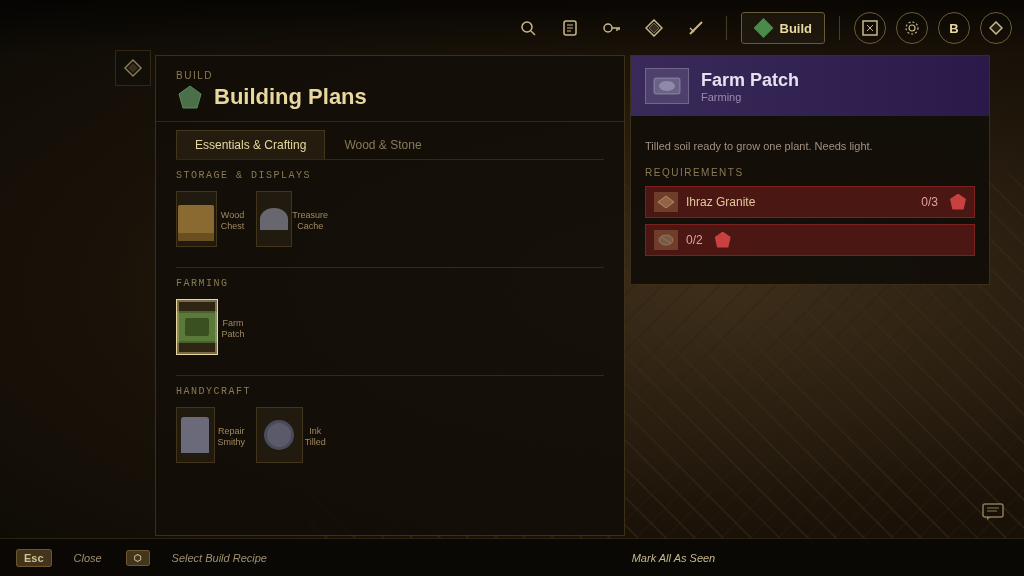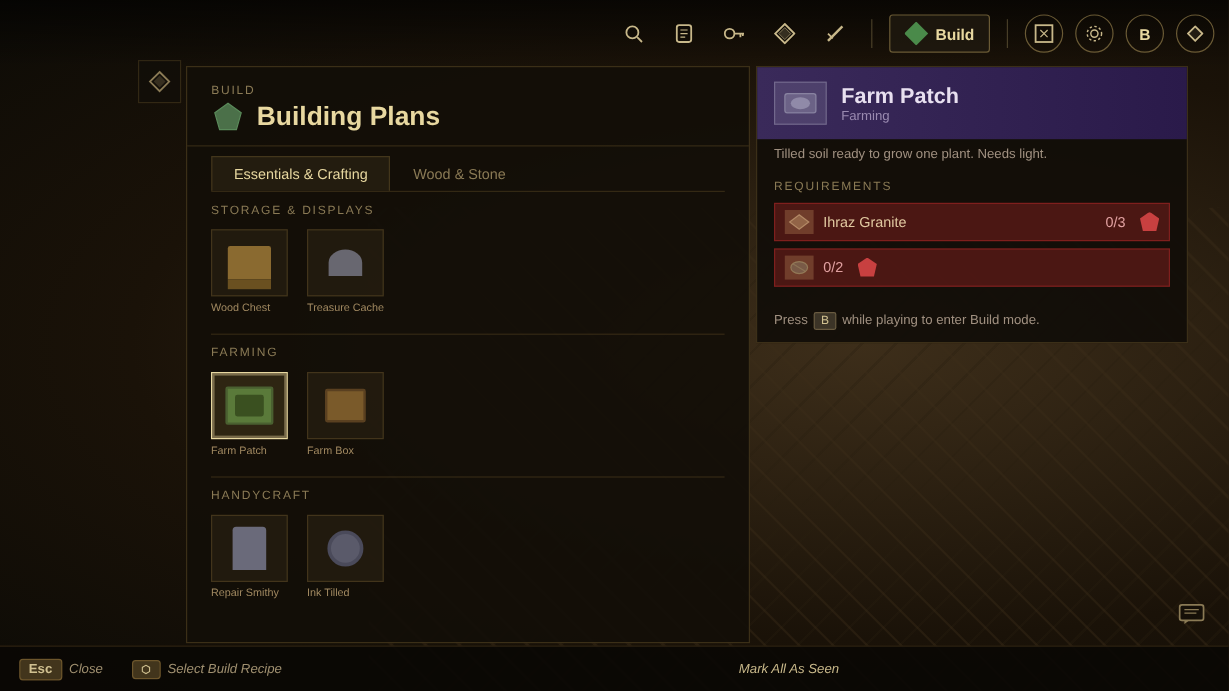--- a/index.html
+++ b/index.html
@@ -185,34 +185,35 @@
       background: rgba(100,80,40,0.4);
       margin: 8px 0 10px;
     }
 
     .section-label {
       font-size: 10px;
       color: #8a7a55;
       letter-spacing: 1.5px;
       text-transform: uppercase;
       margin-bottom: 10px;
+      font-family: Liberation Mono, monospace;
     }
 
     .items-grid {
       display: flex;
       flex-wrap: wrap;
       gap: 8px;
       margin-bottom: 16px;
     }
 
     .item-card {
       width: 72px;
       display: flex;
-      flex-direction: column;
-      align-items: flex-start;
+      flex-direction: row;
+      align-items: center;
       cursor: pointer;
     }
 
     .item-icon-box {
       width: 64px; height: 56px;
       background: rgba(35,28,16,0.9);
       border: 1px solid rgba(100,80,40,0.5);
       display: flex;
       align-items: center;
       justify-content: center;
@@ -348,21 +349,21 @@
       font-size: 18px;
       color: #e8e0f0;
       font-weight: bold;
     }
     .info-card-sub {
       font-size: 11px;
       color: #9a8ab0;
     }
 
     .info-card-body {
-      padding: 5px 14px;
+      padding: 22px 14px;
     }
 
     .info-desc {
       font-size: 11px;
       color: #a09080;
       margin-bottom: 12px;
       line-height: 1.5;
     }
 
     .requirements-label {
@@ -435,21 +436,21 @@
       display: flex;
       align-items: center;
       padding: 0 16px;
       gap: 24px;
       z-index: 10;
     }
 
     .bottom-action {
       display: flex;
       align-items: center;
-      gap: 6px;
+      gap: 22px;
     }
 
     .key-badge {
       background: rgba(80,65,35,0.8);
       border: 1px solid rgba(140,110,55,0.6);
       border-radius: 3px;
       padding: 2px 7px;
       font-size: 11px;
       color: #d0c090;
       font-weight: bold;
@@ -624,26 +625,20 @@
 
     <div class="section-label">FARMING</div>
     <div class="items-grid">
       <div class="item-card">
         <div class="item-icon-box selected">
           <div class="icon-farm">
             <div class="icon-farm-inner"></div>
           </div>
         </div>
         <div class="item-name">Farm Patch</div>
-      </div>
-      <div class="item-card">
-        <div class="item-icon-box">
-          <div class="icon-farmbox"></div>
-        </div>
-        <div class="item-name">Farm Box</div>
       </div>
     </div>
 
     <div class="section-divider"></div>
 
     <div class="section-label">HANDYCRAFT</div>
     <div class="items-grid">
       <div class="item-card">
         <div class="item-icon-box">
           <div class="icon-smithy"></div>
@@ -692,25 +687,20 @@
         <div class="req-icon">
           <svg width="18" height="14" viewBox="0 0 18 14" fill="none">
             <ellipse cx="9" cy="7" rx="7" ry="5" fill="rgba(130,120,100,0.5)" stroke="rgba(160,140,100,0.7)" stroke-width="1"></ellipse>
             <line x1="4" y1="4" x2="14" y2="10" stroke="rgba(160,140,100,0.5)" stroke-width="1"></line>
           </svg>
         </div>
         <div class="req-count">0/2</div>
         <div class="req-icon-small"></div>
       </div>
     </div>
-    <div class="info-hint">
-      <span>Press</span>
-      <span class="hint-key">B</span>
-      <span>while playing to enter Build mode.</span>
-    </div>
   </div>
 </div>
 
 <div class="chat-icon">
   <svg width="22" height="18" viewBox="0 0 22 18" fill="none">
     <rect x="1" y="1" width="20" height="13" rx="2" stroke="#8a7a55" stroke-width="1.5" fill="rgba(18,14,8,0.5)"></rect>
     <line x1="5" y1="5" x2="17" y2="5" stroke="#8a7a55" stroke-width="1"></line>
     <line x1="5" y1="8" x2="15" y2="8" stroke="#8a7a55" stroke-width="1"></line>
     <polygon points="5,14 5,17 9,14" fill="#8a7a55"></polygon>
   </svg>

